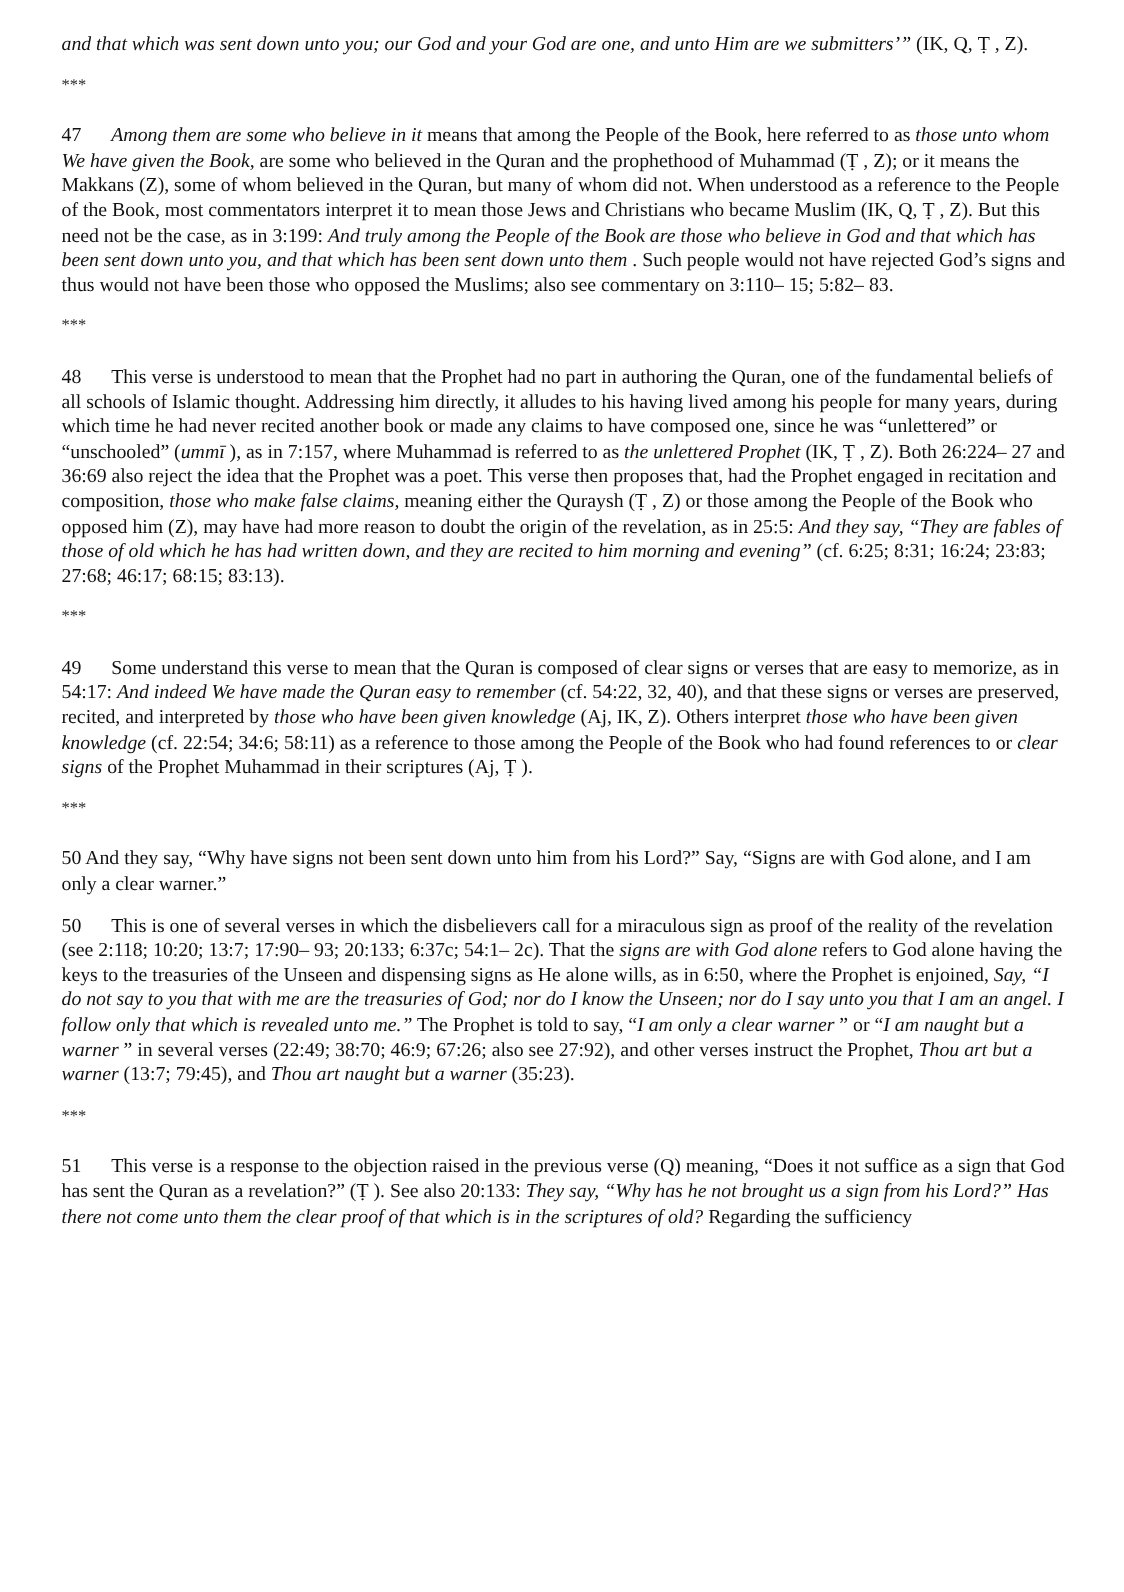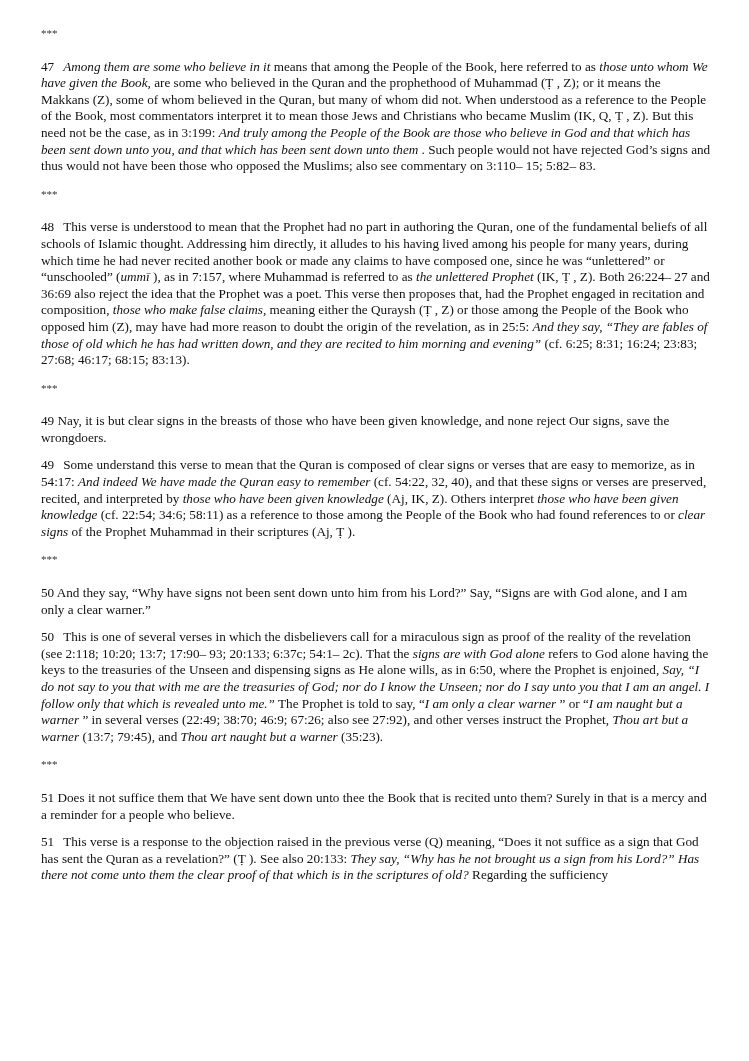--- a/index.html
+++ b/index.html
@@ -5,32 +5,31 @@
   html, body { margin: 0; padding: 0; background: #ffffff; }
   body { width: 749px; height: 1061px; overflow: hidden; position: relative; }
   .page {
     position: absolute; left: 41px; top: 21px; width: 670px;
     font-family: "Liberation Serif", "DejaVu Serif", serif;
     font-size: 13.2px; line-height: 16.6px; color: #111;
   }
   p { margin: 0 0 11px 0; }
   .sep { font-size: 11px; color: #333; letter-spacing: 0px; margin: 4px 0 17px 0; }
   i { font-style: italic; }
-  .num { margin-right: 9px; }
+  .num { margin-right: 20px; }
 </style>
 </head>
 <body>
 
 <div class="page" id="page">
+    <p><i>and that which was sent down unto you; our God and your God are one, and unto Him are we submitters’”</i><span> (IK, Q, Ṭ , Z).</span></p>
     <p class="sep">***</p>
     <p><span class="num">47</span><i>Among them are some who believe in it</i><span> means that among the People of the Book, here referred to as </span><i>those unto whom We have given the Book,</i><span> are some who believed in the Quran and the prophethood of Muhammad (Ṭ , Z); or it means the Makkans (Z), some of whom believed in the Quran, but many of whom did not. When understood as a reference to the People of the Book, most commentators interpret it to mean those Jews and Christians who became Muslim (IK, Q, Ṭ , Z). But this need not be the case, as in 3:199: </span><i>And truly among the People of the Book are those who believe in God and that which has been sent down unto you, and that which has been sent down unto them</i><span> . Such people would not have rejected God’s signs and thus would not have been those who opposed the Muslims; also see commentary on 3:110– 15; 5:82– 83.</span></p>
     <p class="sep">***</p>
     <p><span class="num">48</span><span>This verse is understood to mean that the Prophet had no part in authoring the Quran, one of the fundamental beliefs of all schools of Islamic thought. Addressing him directly, it alludes to his having lived among his people for many years, during which time he had never recited another book or made any claims to have composed one, since he was “unlettered” or “unschooled” (</span><i>ummī</i><span> ), as in 7:157, where Muhammad is referred to as </span><i>the unlettered Prophet</i><span> (IK, Ṭ , Z). Both 26:224– 27 and 36:69 also reject the idea that the Prophet was a poet. This verse then proposes that, had the Prophet engaged in recitation and composition, </span><i>those who make false claims,</i><span> meaning either the Quraysh (Ṭ , Z) or those among the People of the Book who opposed him (Z), may have had more reason to doubt the origin of the revelation, as in 25:5: </span><i>And they say, “They are fables of those of old which he has had written down, and they are recited to him morning and evening”</i><span> (cf. 6:25; 8:31; 16:24; 23:83; 27:68; 46:17; 68:15; 83:13).</span></p>
     <p class="sep">***</p>
-    <p><span>49 Nay, it is but clear signs in the breasts of those who have been given knowledge, and none reject Our signs, save the wrongdoers.</span></p>
     <p><span class="num">49</span><span>Some understand this verse to mean that the Quran is composed of clear signs or verses that are easy to memorize, as in 54:17: </span><i>And indeed We have made the Quran easy to remember</i><span> (cf. 54:22, 32, 40), and that these signs or verses are preserved, recited, and interpreted by </span><i>those who have been given knowledge</i><span> (Aj, IK, Z). Others interpret </span><i>those who have been given knowledge</i><span> (cf. 22:54; 34:6; 58:11) as a reference to those among the People of the Book who had found references to or </span><i>clear signs</i><span> of the Prophet Muhammad in their scriptures (Aj, Ṭ ).</span></p>
     <p class="sep">***</p>
     <p><span>50 And they say, “Why have signs not been sent down unto him from his Lord?” Say, “Signs are with God alone, and I am only a clear warner.”</span></p>
     <p><span class="num">50</span><span>This is one of several verses in which the disbelievers call for a miraculous sign as proof of the reality of the revelation (see 2:118; 10:20; 13:7; 17:90– 93; 20:133; 6:37c; 54:1– 2c). That the </span><i>signs are with God alone</i><span> refers to God alone having the keys to the treasuries of the Unseen and dispensing signs as He alone wills, as in 6:50, where the Prophet is enjoined, </span><i>Say, “I do not say to you that with me are the treasuries of God; nor do I know the Unseen; nor do I say unto you that I am an angel. I follow only that which is revealed unto me.”</i><span> The Prophet is told to say, “</span><i>I am only a clear warner</i><span> ” or “</span><i>I am naught but a warner</i><span> ” in several verses (22:49; 38:70; 46:9; 67:26; also see 27:92), and other verses instruct the Prophet, </span><i>Thou art but a warner</i><span> (13:7; 79:45), and </span><i>Thou art naught but a warner</i><span> (35:23).</span></p>
     <p class="sep">***</p>
-    <p><span>51 Does it not suffice them that We have sent down unto thee the Book that is recited unto them? Surely in that is a mercy and a reminder for a people who believe.</span></p>
     <p><span class="num">51</span><span>This verse is a response to the objection raised in the previous verse (Q) meaning, “Does it not suffice as a sign that God has sent the Quran as a revelation?” (Ṭ ). See also 20:133: </span><i>They say, “Why has he not brought us a sign from his Lord?” Has there not come unto them the clear proof of that which is in the scriptures of old?</i><span> Regarding the sufficiency</span></p>
   </div>
 
 </body></html>

